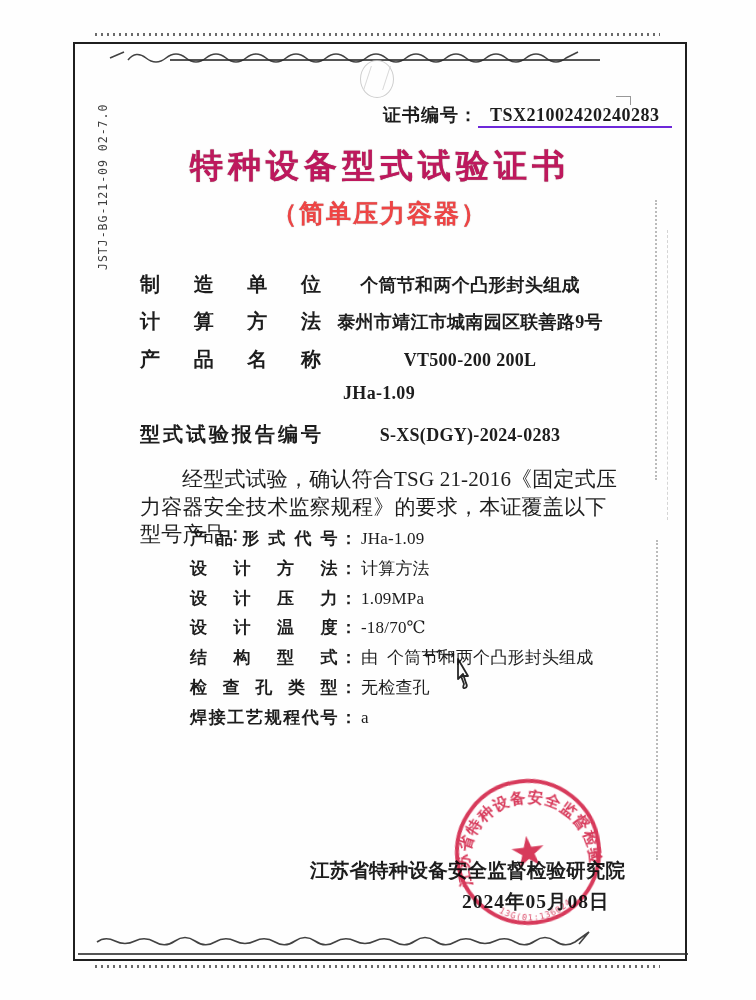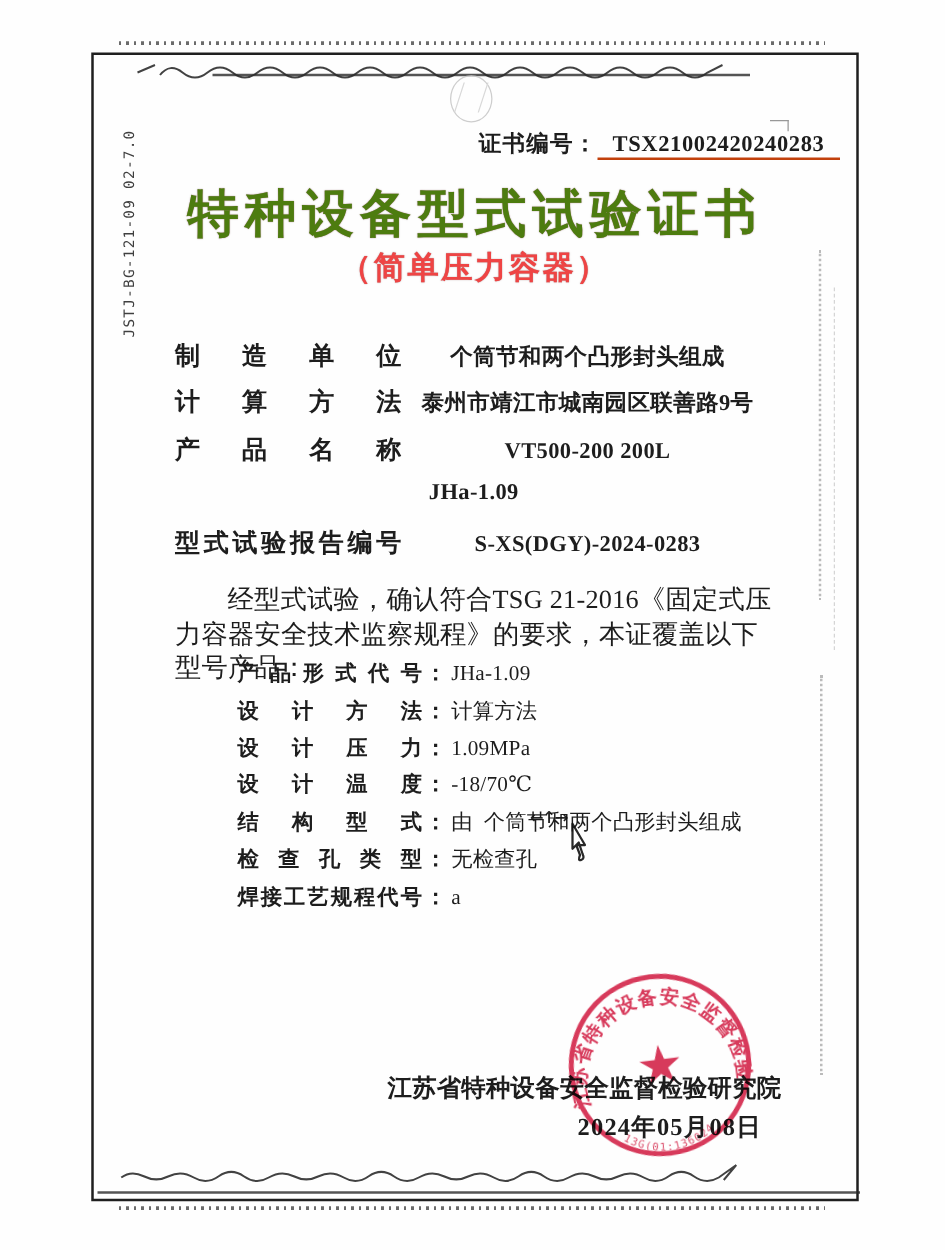--- a/index.html
+++ b/index.html
@@ -22,24 +22,24 @@
   .vstrip.s2{border-left:1.5px dashed #8a8a8a;opacity:.35;}
   
   .watermark{
     position:absolute;left:360px;top:60px;width:32px;height:36px;border:1.5px solid #c2c2c2;
     border-radius:50%;opacity:.8;
   }
   .watermark::after{content:"";position:absolute;left:6px;top:5px;width:18px;height:24px;
     border-left:1.5px solid #cfcfcf;border-right:1.5px solid #cfcfcf;transform:skewX(-18deg);}
   
   .certno{position:absolute;left:383px;top:103px;font-size:18px;font-weight:600;letter-spacing:1px;white-space:nowrap;}
-  .certno .val{font-family:"Liberation Serif","DejaVu Serif",serif;border-bottom:2px solid #c2410c;padding:0 12px 1px 12px;letter-spacing:.5px;}
+  .certno .val{font-family:"Liberation Serif","DejaVu Serif",serif;border-bottom:2px solid #6d28d9;padding:0 12px 1px 12px;letter-spacing:.5px;}
   
   .title{position:absolute;left:73px;top:144px;width:614px;text-align:center;
-    font-size:41px;font-weight:700;letter-spacing:5px;color:#4d7c0f;
+    font-size:33px;font-weight:700;letter-spacing:5px;color:#be185d;
     text-shadow:0 0 1px rgba(70,0,5,.65);white-space:nowrap;}
   .subtitle{position:absolute;left:73px;top:197px;width:614px;text-align:center;
     font-size:25px;font-weight:700;letter-spacing:2px;color:#ef4444;text-shadow:0 0 1px rgba(70,0,5,.5);}
   
   .sidecode{position:absolute;left:96px;top:100px;height:170px;
     writing-mode:vertical-rl;transform:rotate(180deg);
     font-family:"DejaVu Sans Mono","Liberation Mono",monospace;
     font-size:11.5px;letter-spacing:1px;color:#2b2b2b;opacity:.9;}
   
   .fields{position:absolute;left:140px;top:271px;width:478px;}

